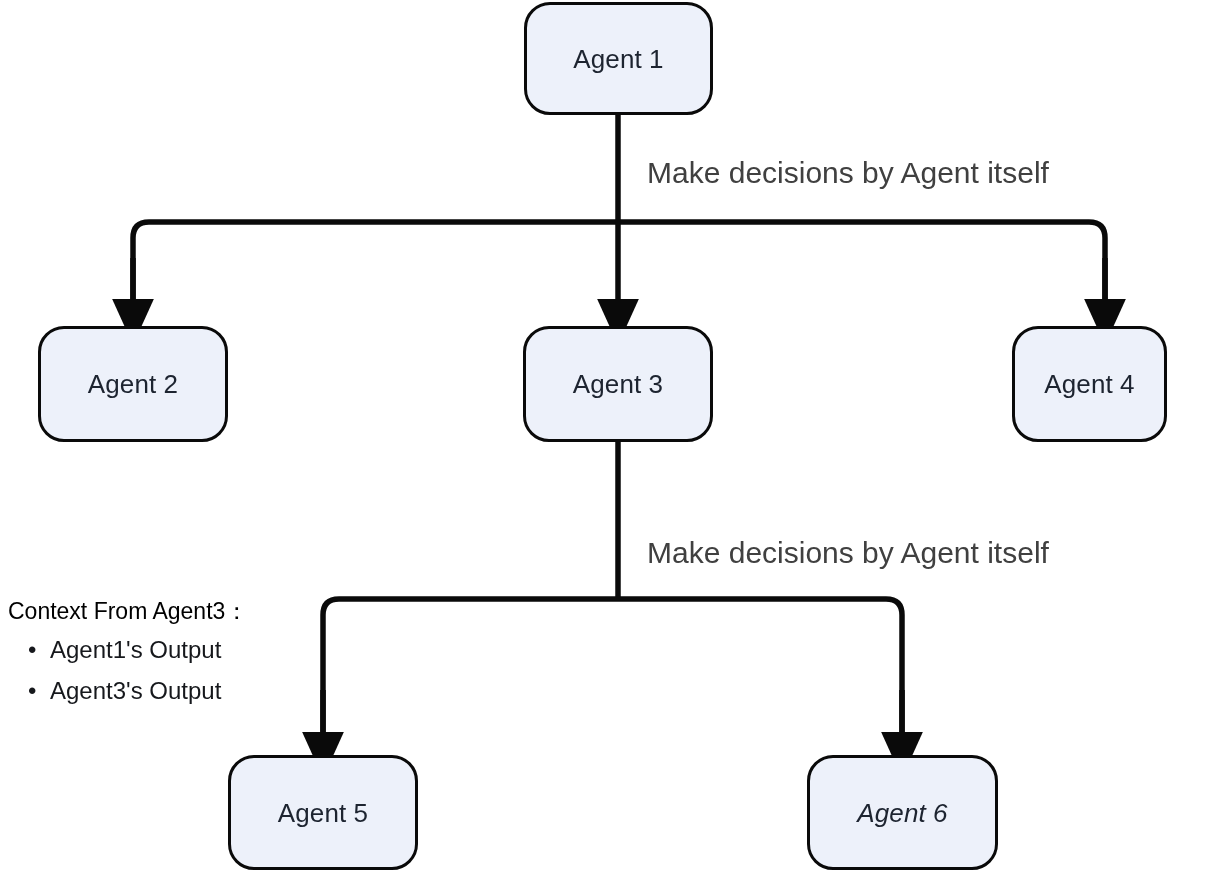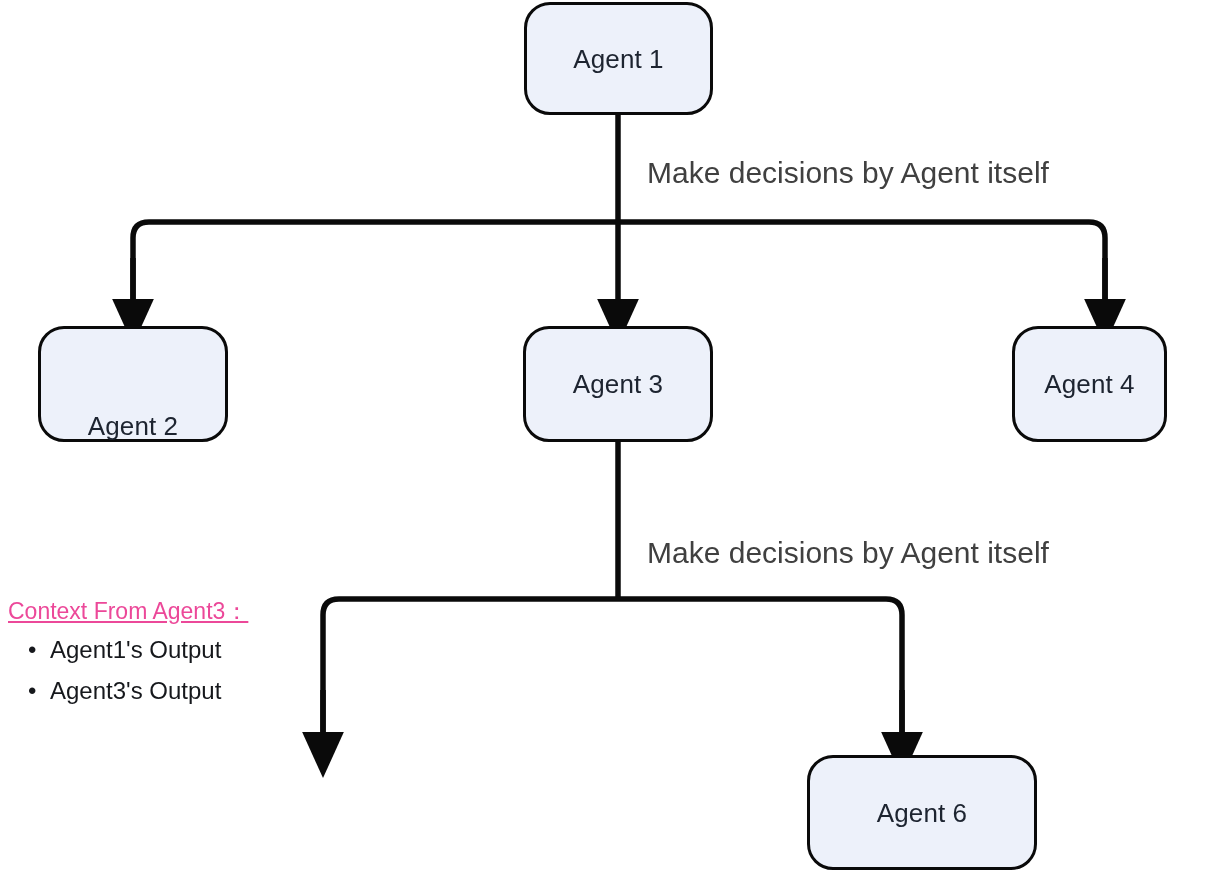--- a/index.html
+++ b/index.html
@@ -51,24 +51,23 @@
     line-height: 1;
   }
   .context-block {
     position: absolute;
     left: 8px;
     top: 598px;
     width: 330px;
   }
   .context-title {
     font-size: 23px;
-    color: #ec4899;
+    color: #000000;
     line-height: 1.15;
     white-space: nowrap;
-    text-decoration: underline;
   }
   .context-list {
     list-style: none;
     margin: 6px 0 0 0;
     padding: 0;
   }
   .context-list li {
     position: relative;
     font-size: 24px;
     color: #16181c;
@@ -114,34 +113,37 @@
 
     <path d="M323,690 L323,733" fill="none" stroke="#0a0a0a" stroke-width="5.5" marker-end="url(#arrowhead)"></path>
 
     <path d="M902,690 L902,733" fill="none" stroke="#0a0a0a" stroke-width="5.5" marker-end="url(#arrowhead)"></path>
   </svg>
 
   <div class="node" style="left:524px; top:2px; width:189px; height:113px;">
     <span class="node-label">Agent 1</span>
   </div>
 
-  <div class="node" style="left:38px; top:326px; width:190px; height:116px;align-items:flex-end;">
+  <div class="node" style="left:38px; top:326px; width:190px; height:116px;">
     <span class="node-label">Agent 2</span>
   </div>
 
   <div class="node" style="left:523px; top:326px; width:190px; height:116px;align-items:center;">
     <span class="node-label">Agent 3</span>
   </div>
 
   <div class="node" style="left:1012px; top:326px; width:155px; height:116px;">
     <span class="node-label">Agent 4</span>
   </div>
 
+  <div class="node" style="left:228px; top:755px; width:190px; height:115px;">
+    <span class="node-label">Agent 5</span>
+  </div>
 
-  <div class="node" style="left:807px; top:755px; width:230px; height:115px;">
+  <div class="node" style="left:807px; top:755px; width:191px; height:115px;font-style:italic;">
     <span class="node-label">Agent 6</span>
   </div>
 
   <div class="edge-label" style="left:647px; top:158px;">Make decisions by Agent itself</div>
 
   <div class="edge-label" style="left:647px; top:538px;">Make decisions by Agent itself</div>
 
   <div class="context-block">
     <div class="context-title">Context From Agent3：</div>
     <ul class="context-list">

